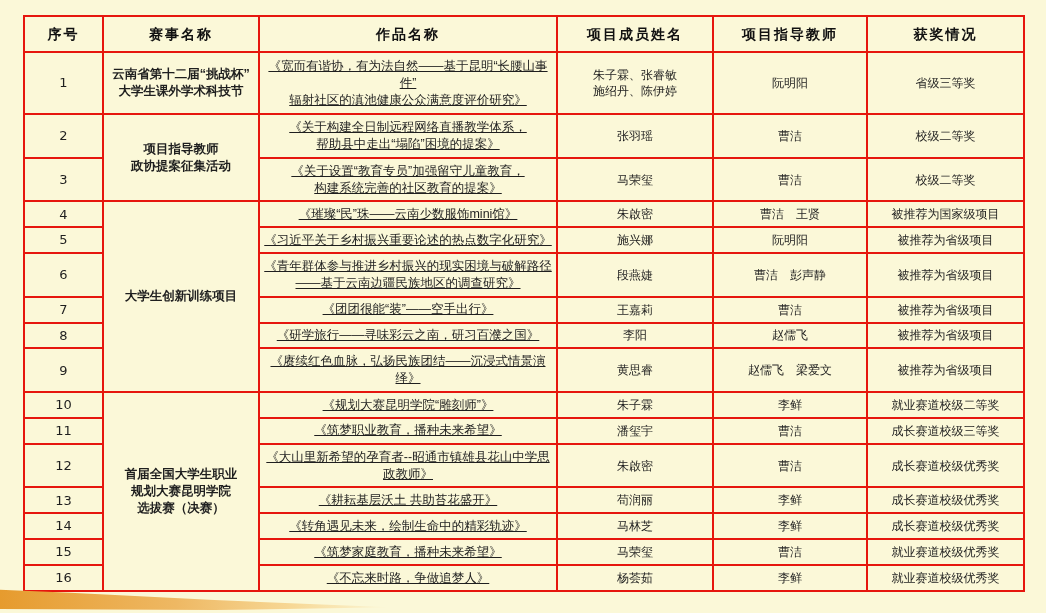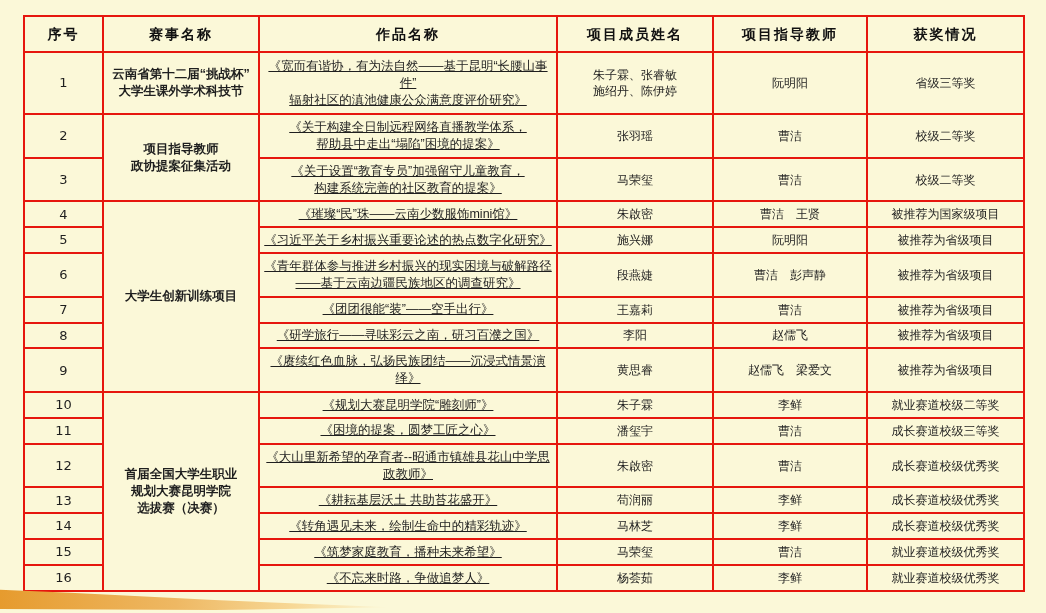--- a/index.html
+++ b/index.html
@@ -161,21 +161,21 @@
           <td class="c-event" rowspan="7">首届全国大学生职业
 规划大赛昆明学院
 选拔赛（决赛）</td>
           <td class="c-work">《规划大赛昆明学院“雕刻师”》</td>
           <td class="c-members">朱子霖</td>
           <td class="c-advisor">李鲜</td>
           <td class="c-award">就业赛道校级二等奖</td>
         </tr>
         <tr>
           <td class="c-no">11</td>
-          <td class="c-work">《困境的提案，圆梦工匠之心》</td>
+          <td class="c-work">《筑梦职业教育，播种未来希望》</td>
           <td class="c-members">潘玺宇</td>
           <td class="c-advisor">曹洁</td>
           <td class="c-award">成长赛道校级三等奖</td>
         </tr>
         <tr>
           <td class="c-no">12</td>
           <td class="c-work">《大山里新希望的孕育者--昭通市镇雄县花山中学思政教师》</td>
           <td class="c-members">朱啟密</td>
           <td class="c-advisor">曹洁</td>
           <td class="c-award">成长赛道校级优秀奖</td>

